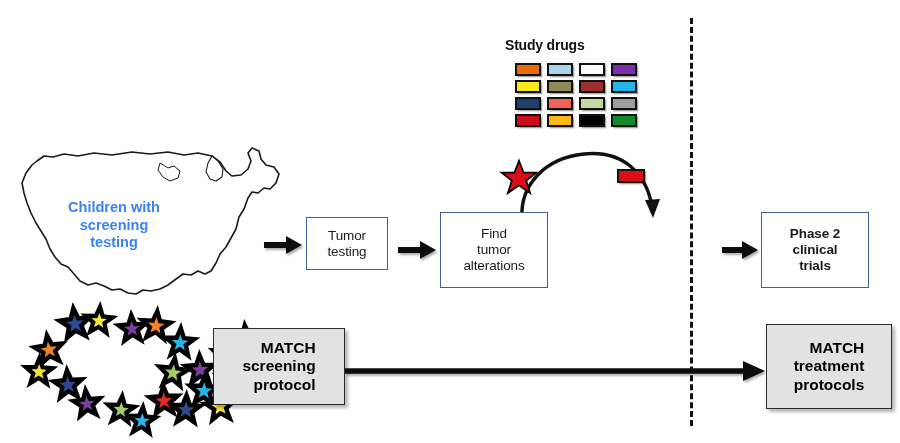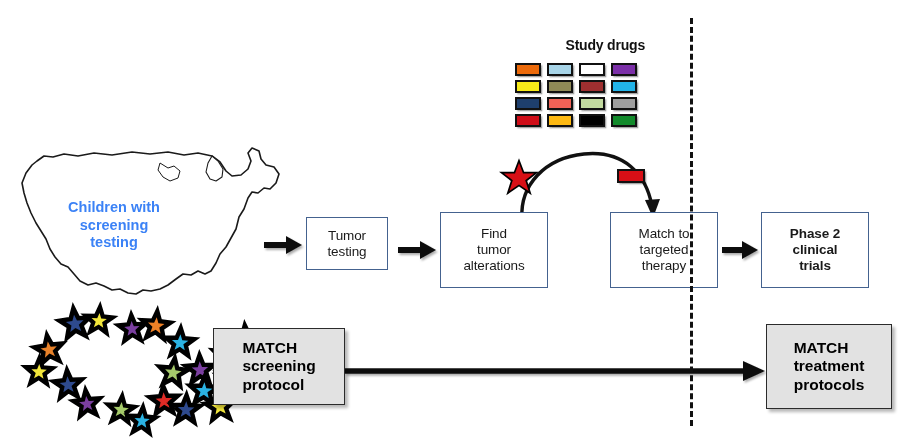--- a/index.html
+++ b/index.html
@@ -41,36 +41,36 @@
   
   .proto-box {
     position: absolute;
     box-sizing: border-box;
     border: 1.5px solid #2b2b2b;
     background: #e2e2e2;
     color: #000000;
     display: flex;
     align-items: center;
     justify-content: center;
-    text-align: left;
+    text-align: right;
     font-size: 15.5px;
     font-weight: bold;
     line-height: 1.2;
     box-shadow: 3px 3px 3px rgba(0,0,0,0.28);
     z-index: 6;
   }
   .proto-box .bx-label { white-space: pre-line; display: block; }
 
   
   #drugs-title {
     position: absolute;
     left: 505px;
     top: 37px;
     width: 140px;
-    text-align: right;
+    text-align: left;
     font-size: 14px;
     font-weight: bold;
     color: #111;
     letter-spacing: -0.2px;
   }
   #drug-grid {
     position: absolute;
     left: 512px;
     top: 61px;
     display: grid;
@@ -337,25 +337,20 @@
     <span class="bx-label">Tumor
 testing</span>
   </div>
 
   <div class="flow-box" style="left:440px; top:212px; width:108px; height:76px;justify-content:center;">
     <span class="bx-label">Find
 tumor
 alterations</span>
   </div>
 
-  <div class="flow-box" style="left:610px; top:212px; width:108px; height:76px;">
-    <span class="bx-label">Match to
-targeted
-therapy</span>
-  </div>
 
   <div class="flow-box" style="left:761px; top:212px; width:108px; height:76px;font-weight:bold;">
     <span class="bx-label">Phase 2
 clinical
 trials</span>
   </div>
 
   <div class="proto-box" style="left:213px; top:328px; width:132px; height:77px;">
     <span class="bx-label">MATCH
 screening

